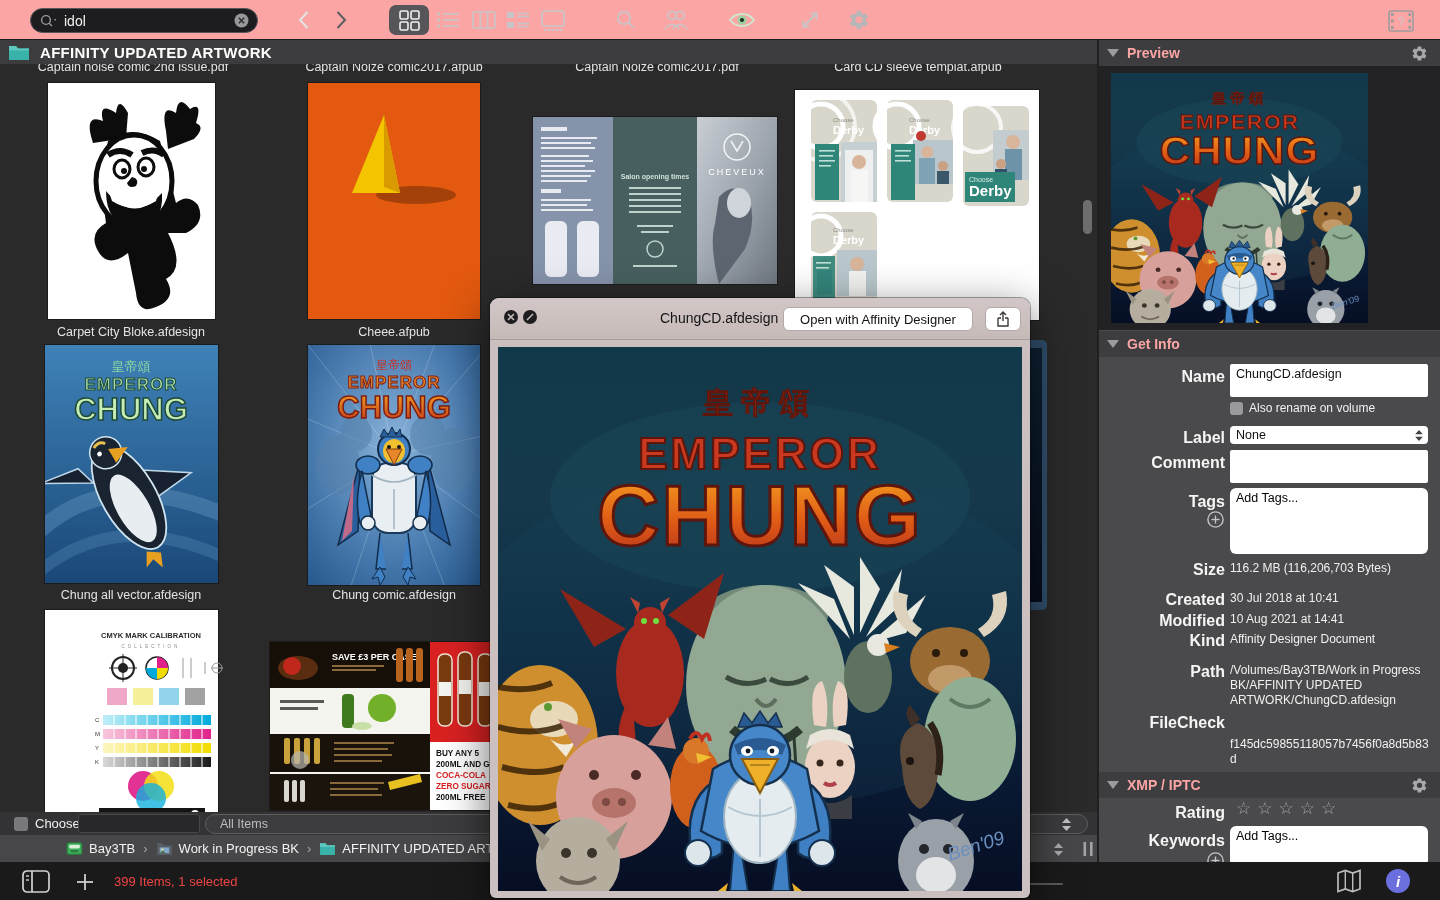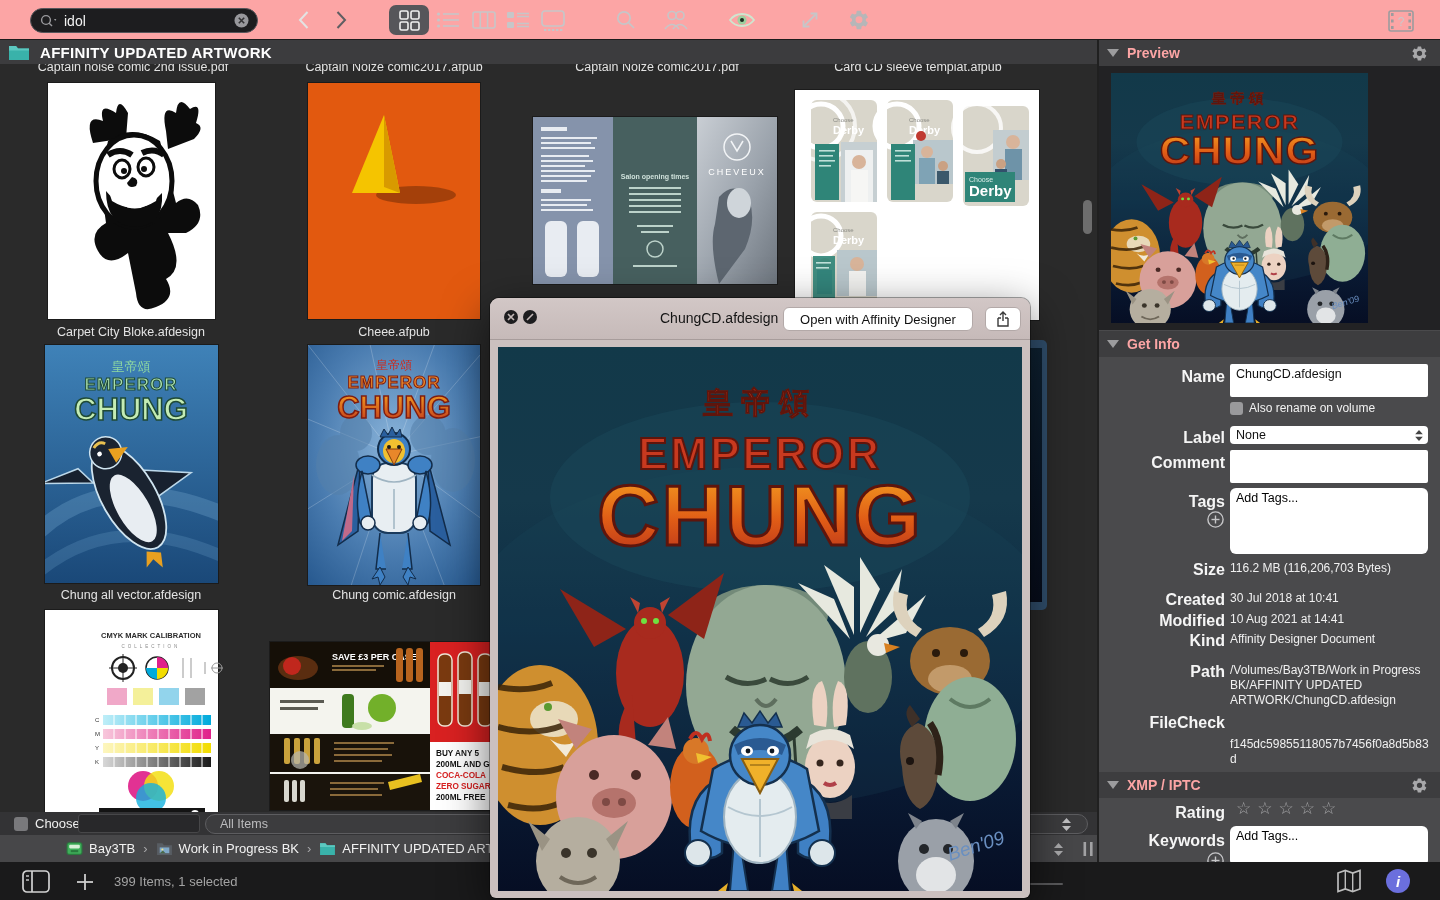--- a/index.html
+++ b/index.html
@@ -47,21 +47,21 @@
   #scopeSelect { position:absolute; left:205px; top:2px; width:883px; height:20px;
     background:#3c3c3e; border:1px solid #5d5d60; border-radius:10px;
     display:flex; align-items:center; color:#bcbcbe; font-size:12.5px;
     padding-left:14px; }
   #breadBar { left:0; top:835px; width:1097px; height:27px; background:#474749;
     display:flex; align-items:center; gap:6px; padding-left:66px; z-index:15; }
   #breadBar .bc { color:#f2f2f2; font-size:13px; }
   #breadBar .sep { color:#a8a8aa; font-size:13px; margin:0 2px; }
   #statusBar { left:0; top:862px; width:1440px; height:38px; background:#1a1a1b;
     z-index:15; }
-  #statusBar .cnt { position:absolute; left:114px; top:12px; color:#a3a3a3; font-size:13px; }
+  #statusBar .cnt { position:absolute; left:114px; top:12px; color:#ef4444; font-size:13px; }
   #zoomSlider { position:absolute; left:1003px; top:883px; width:60px; height:2px;
     background:#5a5a5c; border-radius:1px; z-index:16; }
 
   
   #panel { left:1097px; top:40px; width:343px; height:822px; background:#4a4a4c;
     overflow:hidden; z-index:20; border-left:2px solid #202020; }
   .pHead { position:absolute; left:0; width:343px; height:26px; background:#3d3d3f;
     display:flex; align-items:center; }
   .pHead .tri { width:0; height:0; border-left:6px solid transparent;
     border-right:6px solid transparent; border-top:8px solid #9c9c9e; margin-left:8px; }

